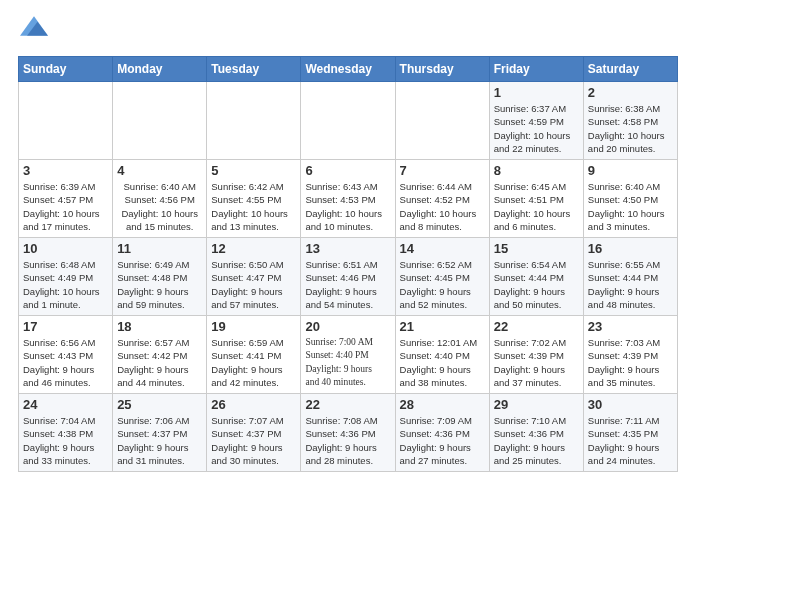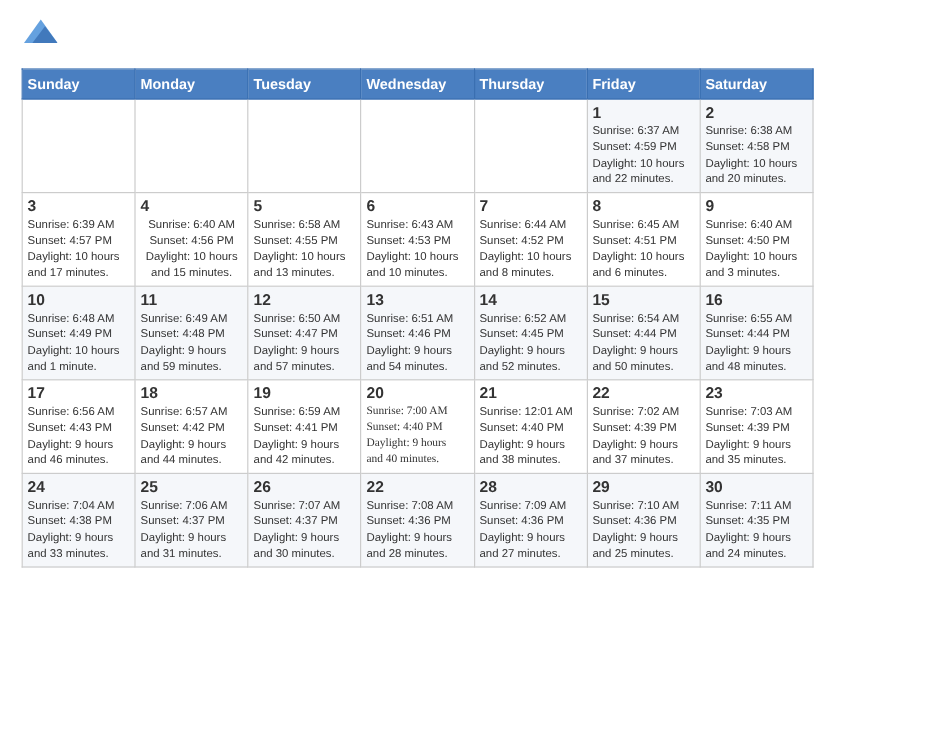--- a/index.html
+++ b/index.html
@@ -162,21 +162,21 @@
           </td>
           <td>
             <span class="day-num">4</span>
             <div class="day-info" style="white-space: pre-line; text-align: center;">Sunrise: 6:40 AM
 Sunset: 4:56 PM
 Daylight: 10 hours
 and 15 minutes.</div>
           </td>
           <td>
             <span class="day-num">5</span>
-            <div class="day-info" style="white-space: pre-line;">Sunrise: 6:58 AM
+            <div class="day-info" style="white-space: pre-line;">Sunrise: 6:42 AM
 Sunset: 4:55 PM
 Daylight: 10 hours
 and 13 minutes.</div>
           </td>
           <td>
             <span class="day-num">6</span>
             <div class="day-info" style="white-space: pre-line;">Sunrise: 6:43 AM
 Sunset: 4:53 PM
 Daylight: 10 hours
 and 10 minutes.</div>

